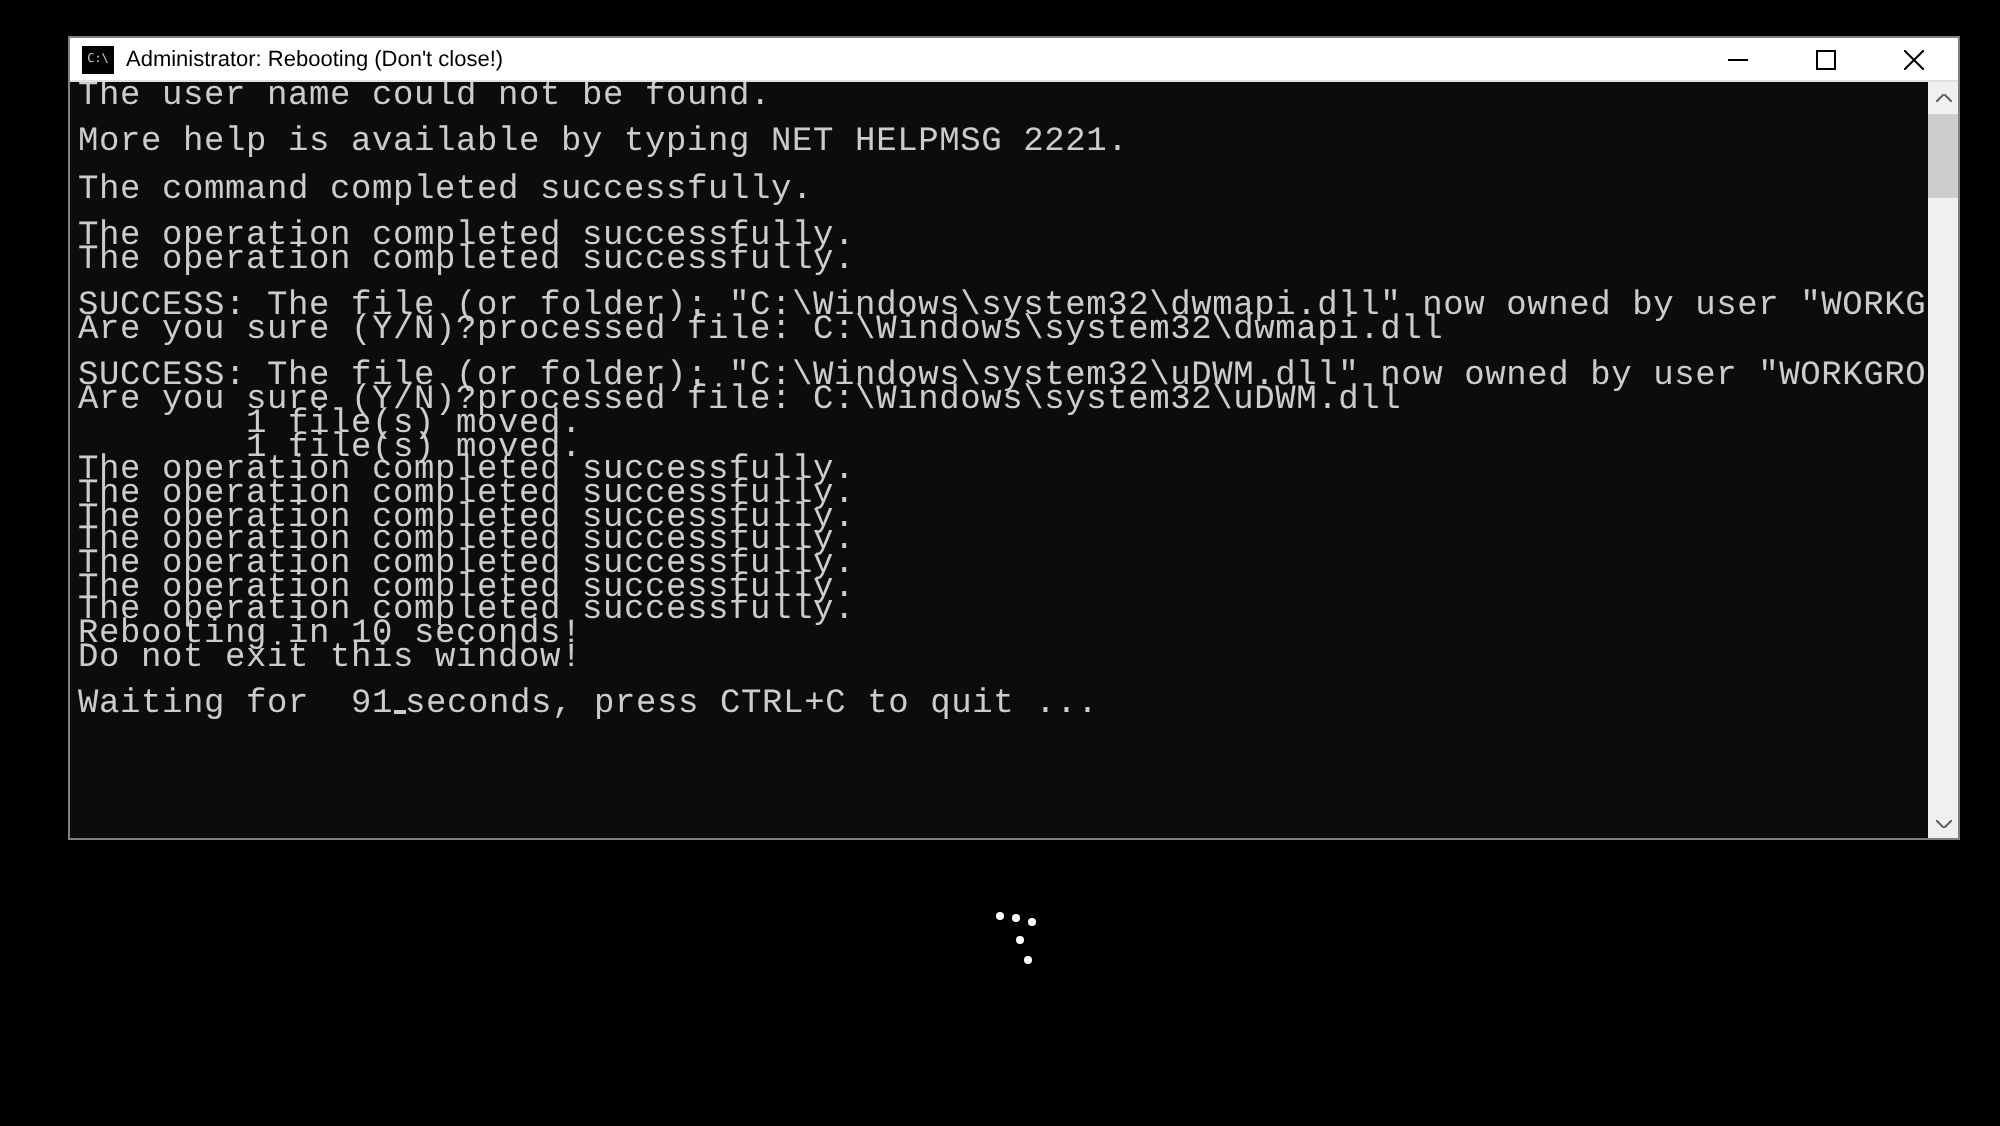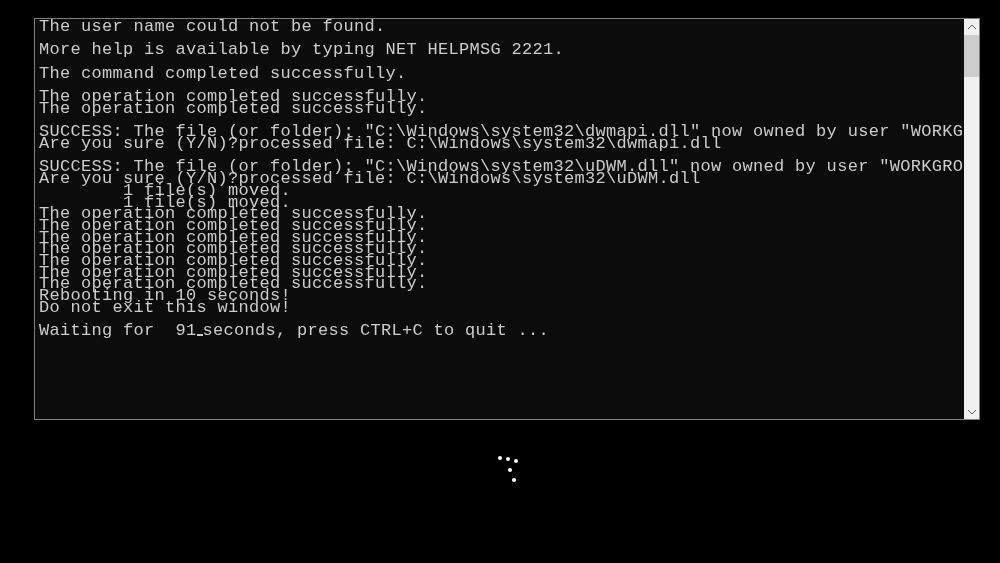--- a/index.html
+++ b/index.html
@@ -141,20 +141,42 @@
       height: 2px;
       background: #cccccc;
       vertical-align: baseline;
       margin-bottom: -1px;
     }
   </style>
 </head>
 <body>
 
 <div class="window">
+  <div class="titlebar">
+    <div class="titlebar-icon"></div>
+    <div class="titlebar-text">Administrator:  Rebooting (Don't close!)</div>
+    <div class="window-controls">
+      <div class="win-btn">
+        <svg viewBox="0 0 10 10">
+            <line x1="0" y1="5" x2="10" y2="5"></line>
+          </svg>
+      </div>
+      <div class="win-btn">
+        <svg viewBox="0 0 10 10">
+            <rect x="0.5" y="0.5" width="9" height="9"></rect>
+          </svg>
+      </div>
+      <div class="win-btn">
+        <svg viewBox="0 0 10 10">
+            <line x1="0" y1="0" x2="10" y2="10"></line>
+            <line x1="10" y1="0" x2="0" y2="10"></line>
+          </svg>
+      </div>
+    </div>
+  </div>
   <div class="content-wrap">
     <div class="terminal" id="terminal">The user name could not be found.
 
 More help is available by typing NET HELPMSG 2221.
 
 The command completed successfully.
 
 The operation completed successfully.
 The operation completed successfully.
 

